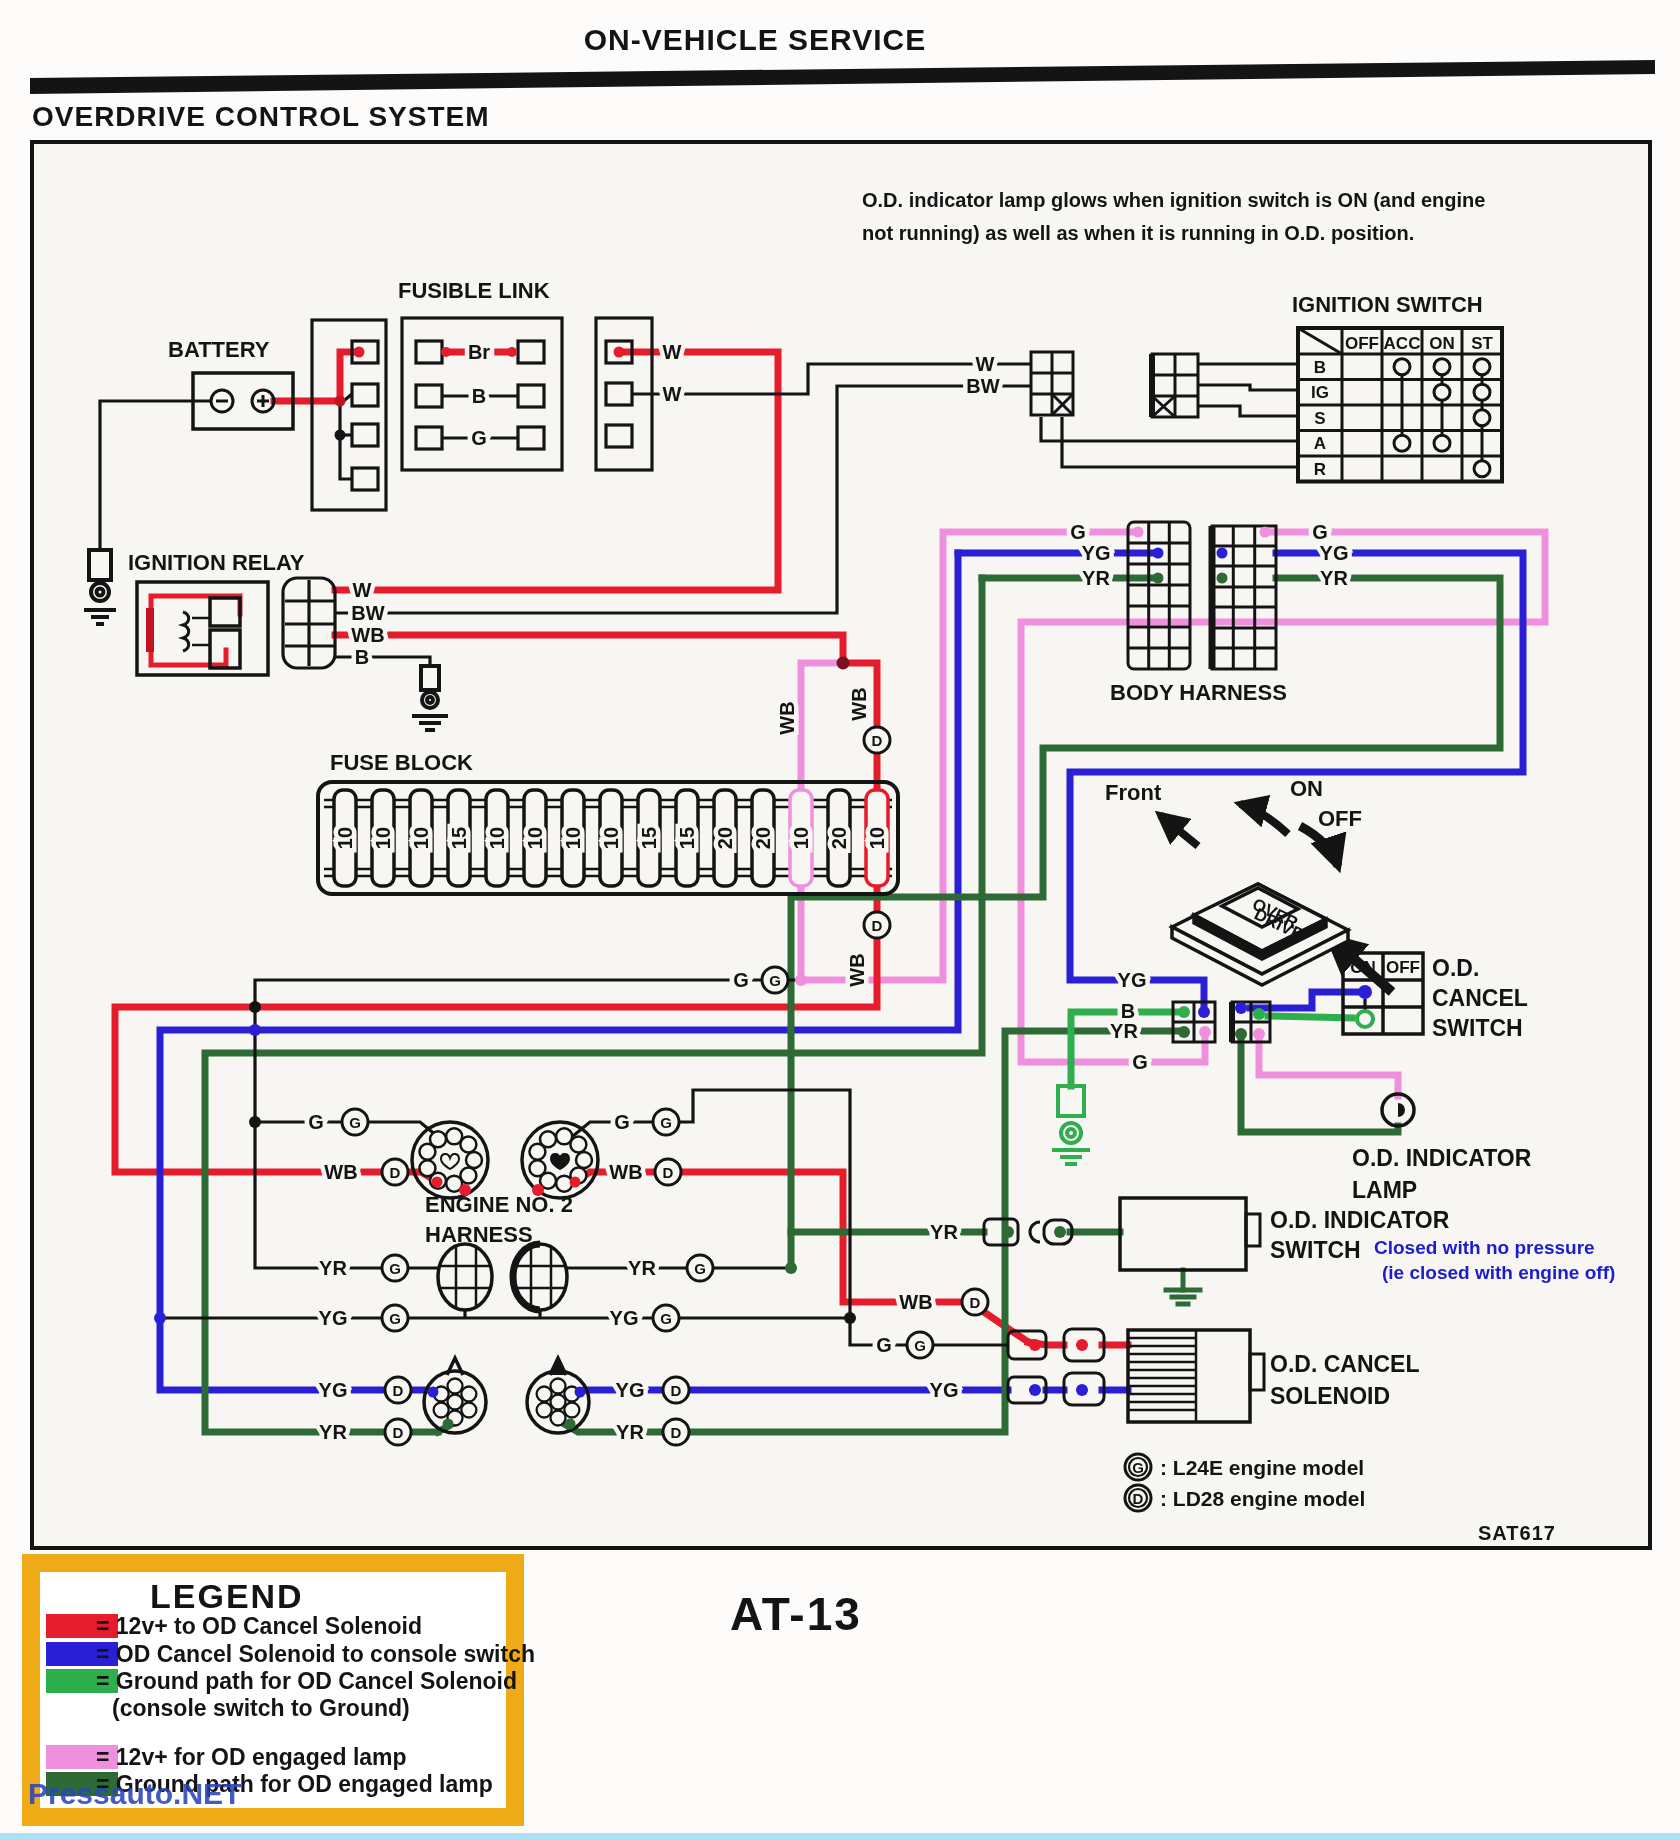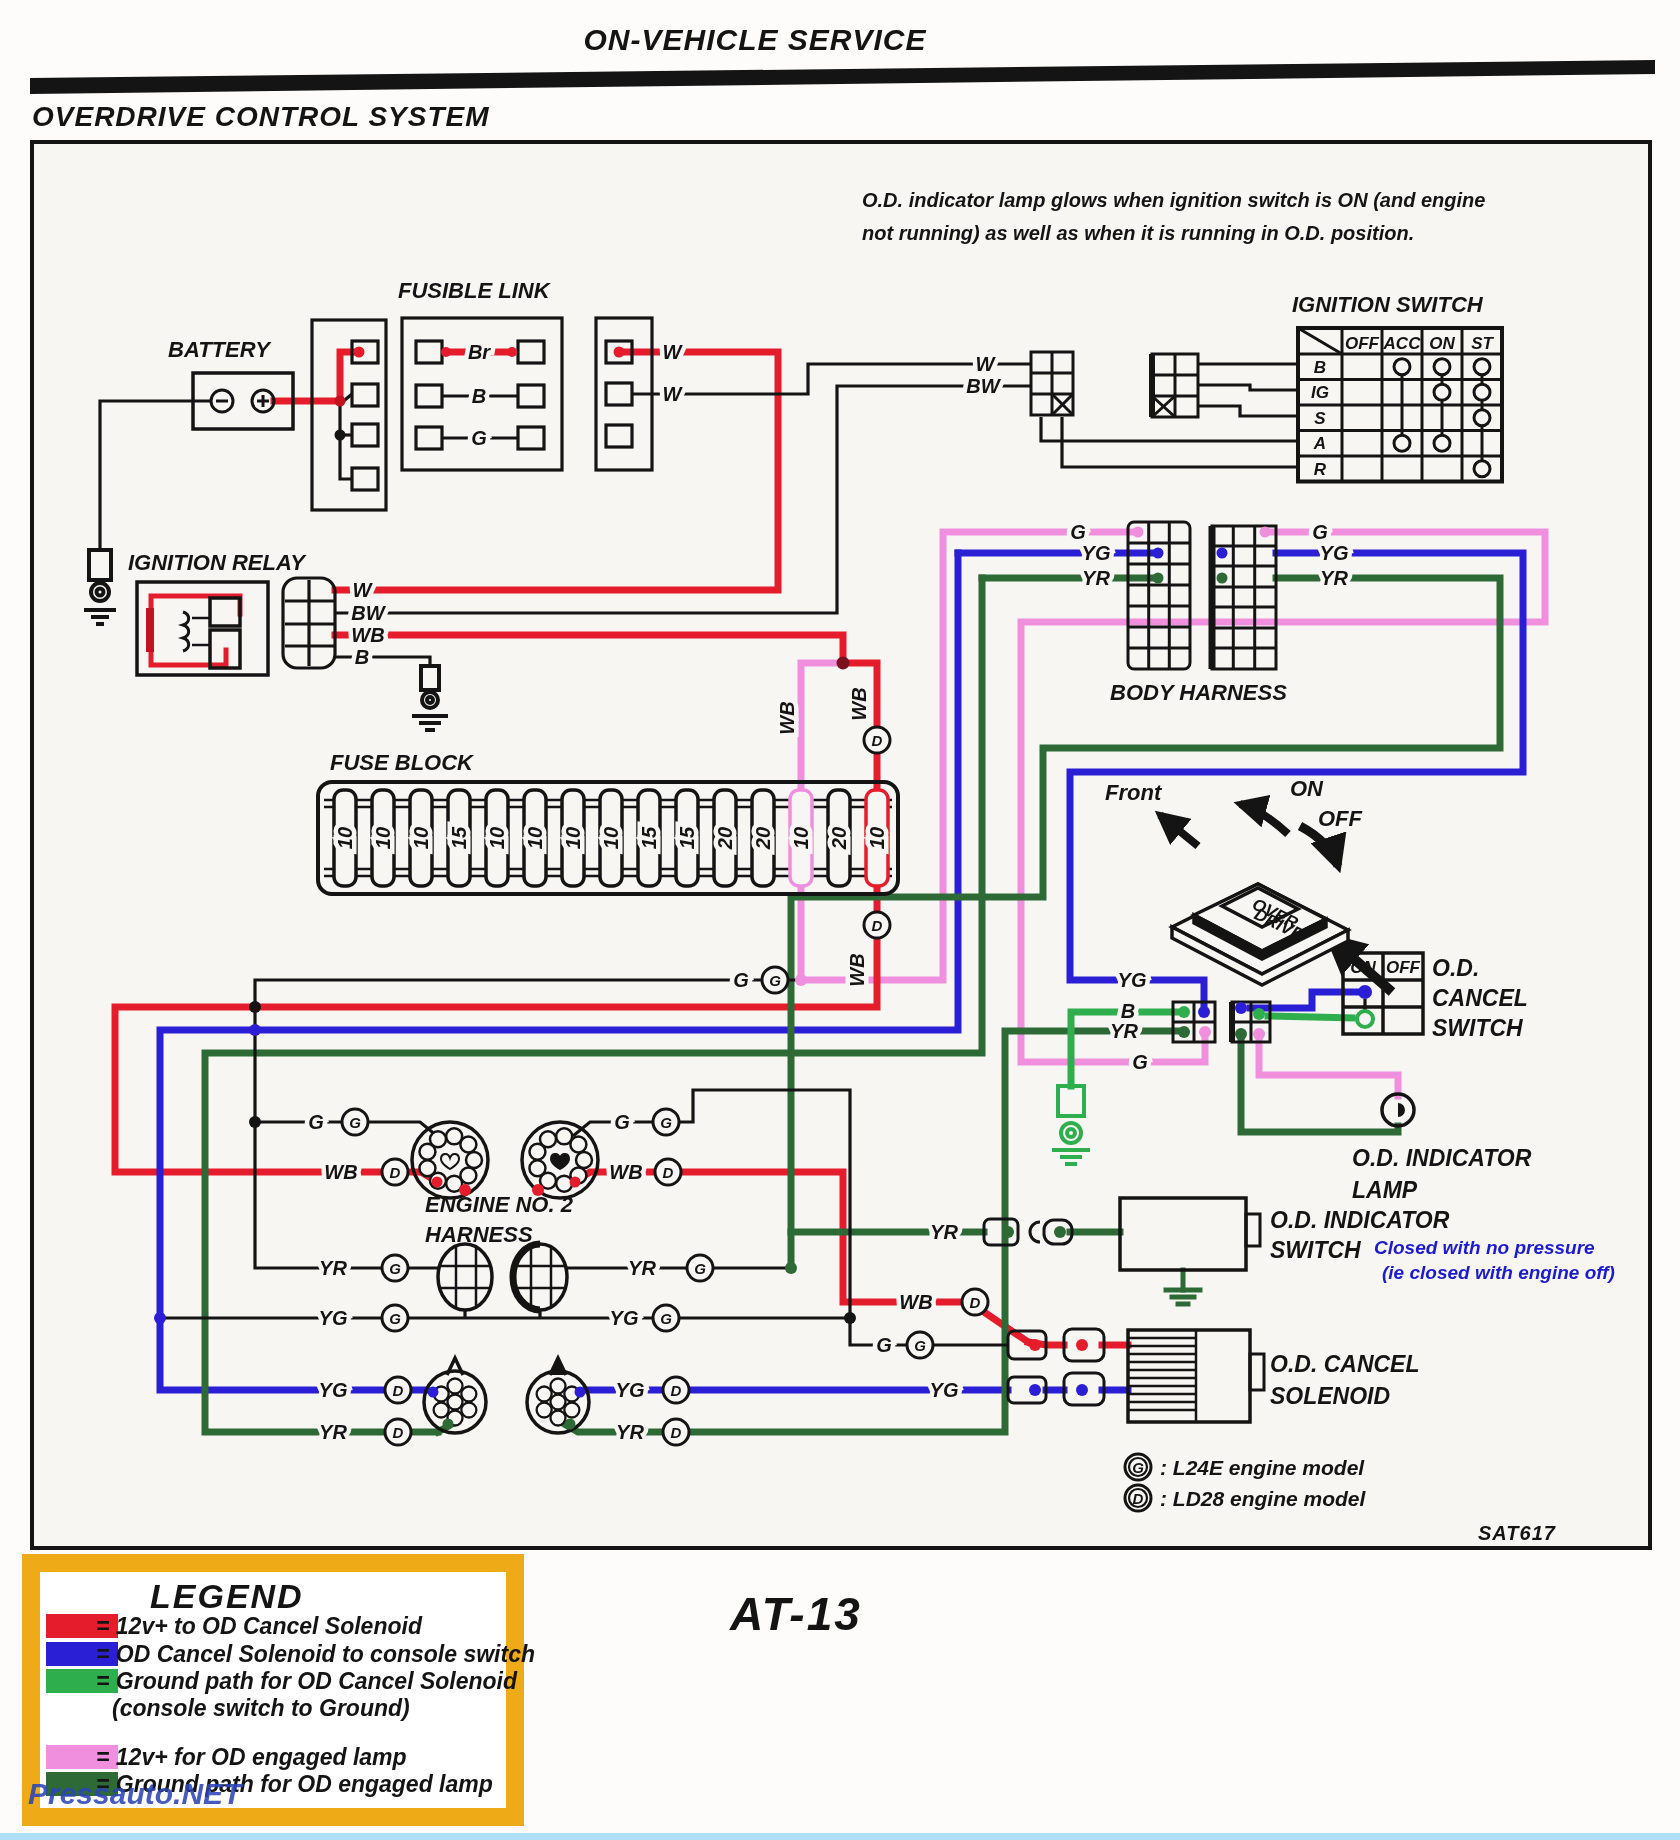--- a/index.html
+++ b/index.html
@@ -1,16 +1,16 @@
 <!DOCTYPE html>
 <html><head>
 <meta charset="utf-8">
 <style>
   html,body{margin:0;padding:0;background:#ffffff;}
-  .page{position:relative;width:1680px;height:1840px;background:#fdfcfb;font-family:"Liberation Sans",sans-serif;font-style:italic;}
+  .page{position:relative;width:1680px;height:1840px;background:#fdfcfb;font-family:"Liberation Sans",sans-serif;}
   svg{display:block}
   text{font-family:"Liberation Sans",sans-serif;fill:#141414;}
   .t-hdr{font-size:30px;font-weight:bold;letter-spacing:1px;}
   .t-sec{font-size:28px;font-weight:bold;letter-spacing:1px;}
   .t-note{font-size:20px;font-weight:bold;}
   .t-comp{font-size:22px;font-weight:bold;}
   .t-small{font-size:17px;font-weight:bold;}
   .t-code{font-size:20px;font-weight:bold;letter-spacing:1px;}
   .t-page{font-size:46px;font-weight:bold;letter-spacing:2px;}
   .t-key{font-size:21px;font-weight:bold;}

